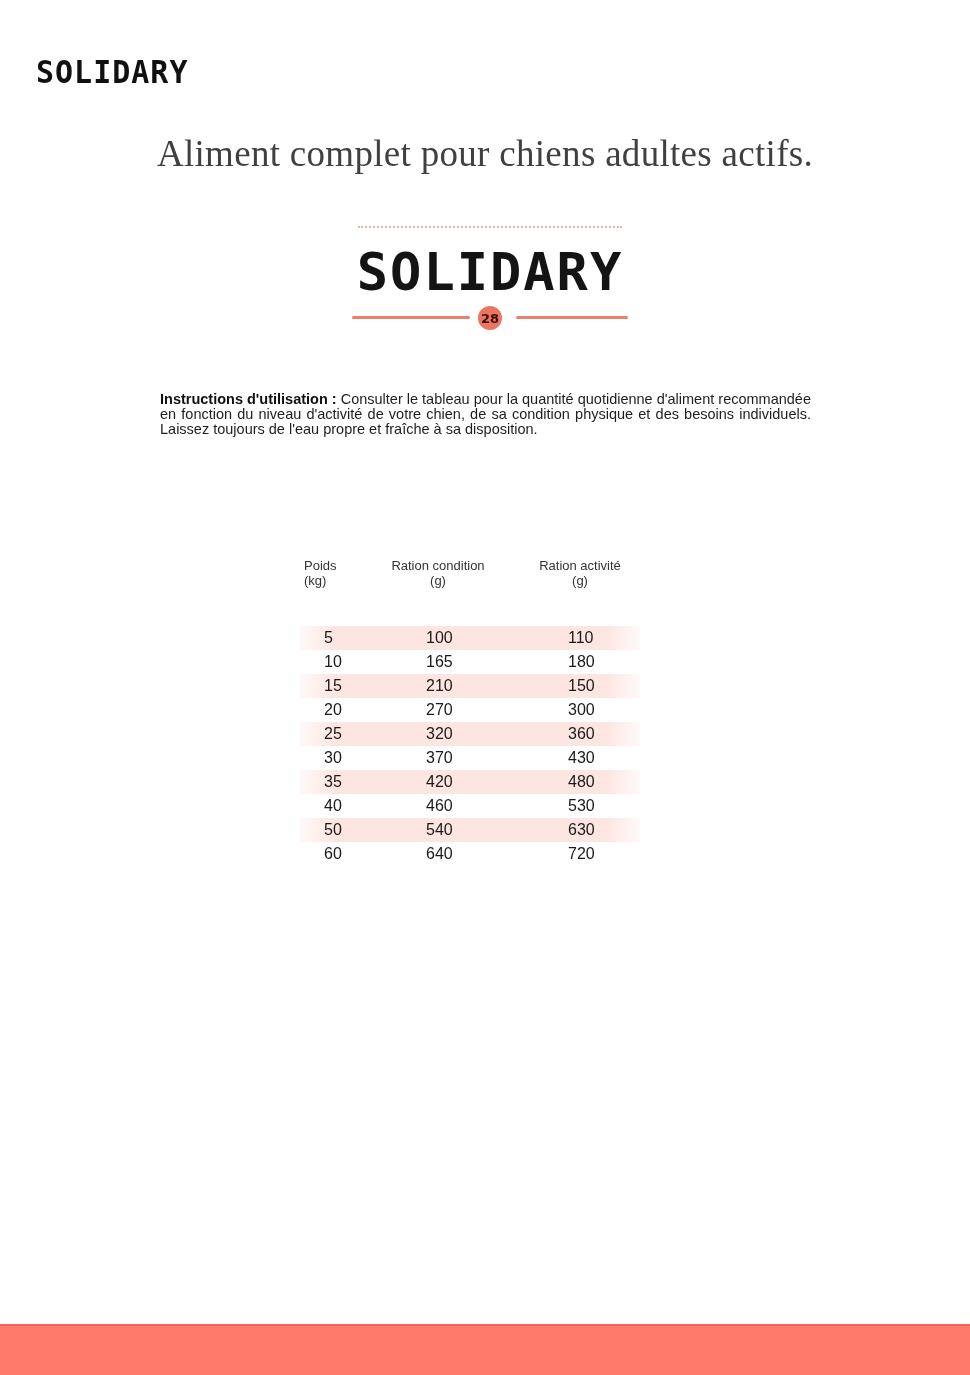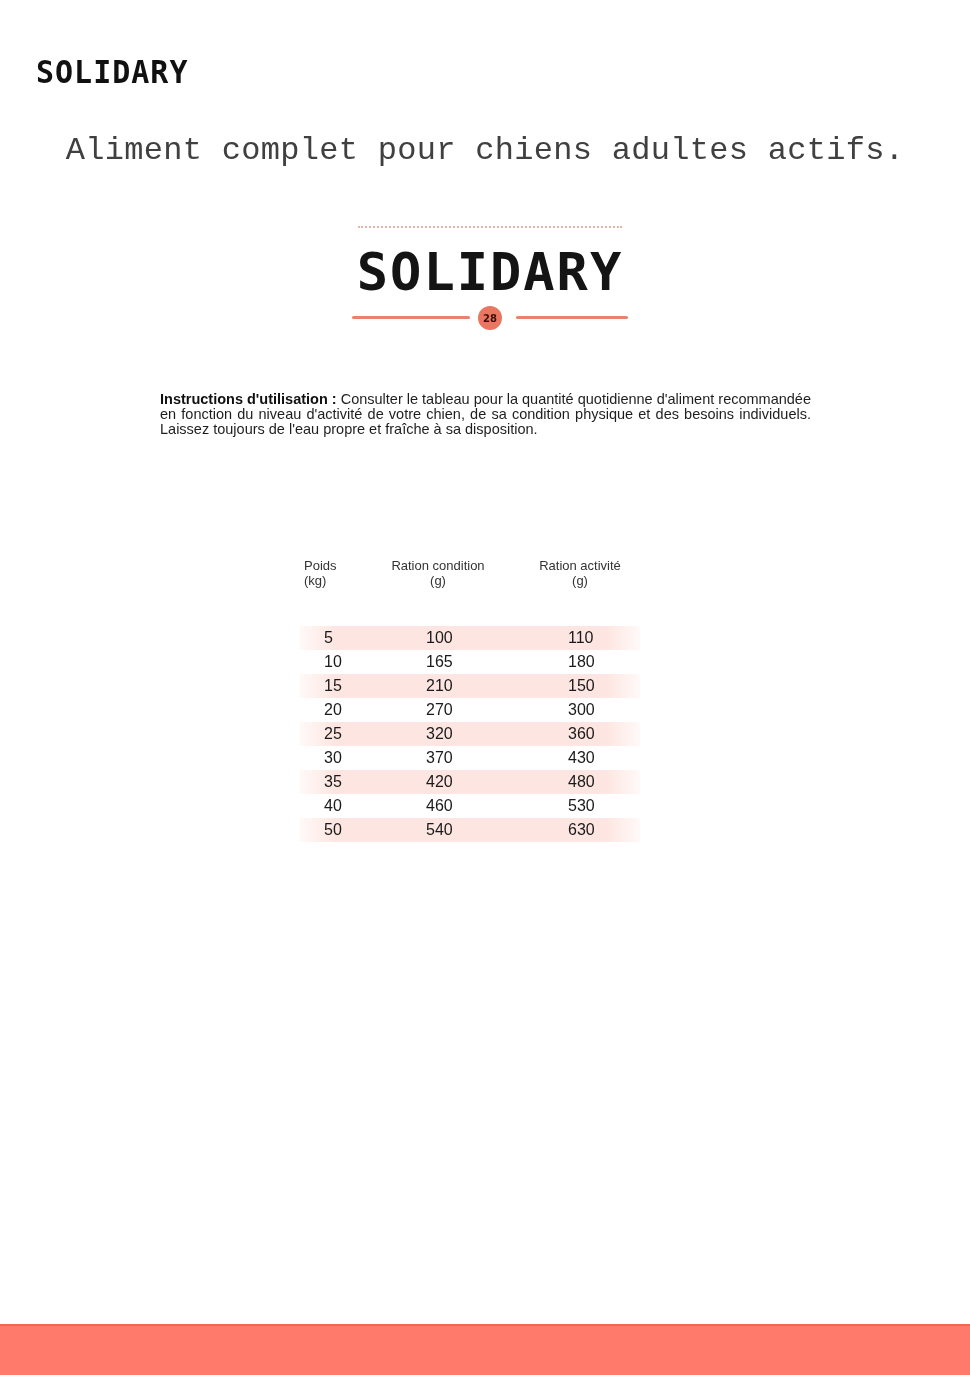--- a/index.html
+++ b/index.html
@@ -7,21 +7,21 @@
       width: 970px; height: 1375px; position: relative; overflow: hidden;
       background: #ffffff; font-family: "DejaVu Sans", sans-serif; color: #1a1a1a;
     }
     .corner-logo {
       position: absolute; left: 36px; top: 54px;
       font-family: "DejaVu Sans Mono", monospace; font-size: 30px; font-weight: bold;
       letter-spacing: 1px; color: #111; transform: scaleY(1.05);
     }
     .headline {
       position: absolute; left: 0; width: 970px; top: 132px; text-align: center;
-      font-family: Liberation Mono, monospace; font-size: 32px; color: #404040;
+      font-family: Liberation Serif, serif; font-size: 37px; color: #404040;
       letter-spacing: 0.3px;
     }
     .emblem {
       position: absolute; left: 350px; top: 224px; width: 280px; height: 110px;
     }
     .emblem .top-rule {
       position: absolute; left: 8px; right: 8px; top: 2px; height: 2px;
       border-top: 2px dotted #e8b4aa;
     }
     .emblem .big-logo {
@@ -29,21 +29,21 @@
       font-family: "DejaVu Sans Mono", monospace; font-size: 52px; font-weight: bold;
       letter-spacing: 2px; color: #141414; line-height: 60px;
     }
     .emblem .rule {
       position: absolute; top: 92px; height: 3px; background: #e7826f; border-radius: 2px;
     }
     .emblem .rule.left { left: 2px; width: 118px; }
     .emblem .rule.right { right: 2px; width: 112px; }
     .emblem .badge {
       position: absolute; left: 128px; top: 82px; width: 24px; height: 24px; border-radius: 50%;
-      background: #ea7561; color: #3a0d08; font-size: 10px; font-weight: bold;
+      background: #ea7561; color: #3a0d08; font-size: 13px; font-weight: bold;
       display: flex; align-items: center; justify-content: center;
     }
     .instructions {
       position: absolute; left: 160px; top: 377px; width: 651px;
       font-family: "Liberation Sans", sans-serif; font-size: 14.5px; line-height: 15px;
       text-align: justify; color: #1e1e1e;
     }
     .instructions b { font-weight: bold; color: #111; }
     .ration-table {
       position: absolute; left: 300px; top: 558px; width: 340px;
@@ -136,16 +136,21 @@
     <div class="trow">
         <span class="c1">40</span>
         <span class="c2">460</span>
         <span class="c3">530</span>
       </div>
     <div class="trow shade">
         <span class="c1">50</span>
         <span class="c2">540</span>
         <span class="c3">630</span>
       </div>
+    <div class="trow">
+        <span class="c1">60</span>
+        <span class="c2">640</span>
+        <span class="c3">720</span>
+      </div>
   </div>
 </div>
 
 <div class="footer-band"></div>
 
 </body></html>

